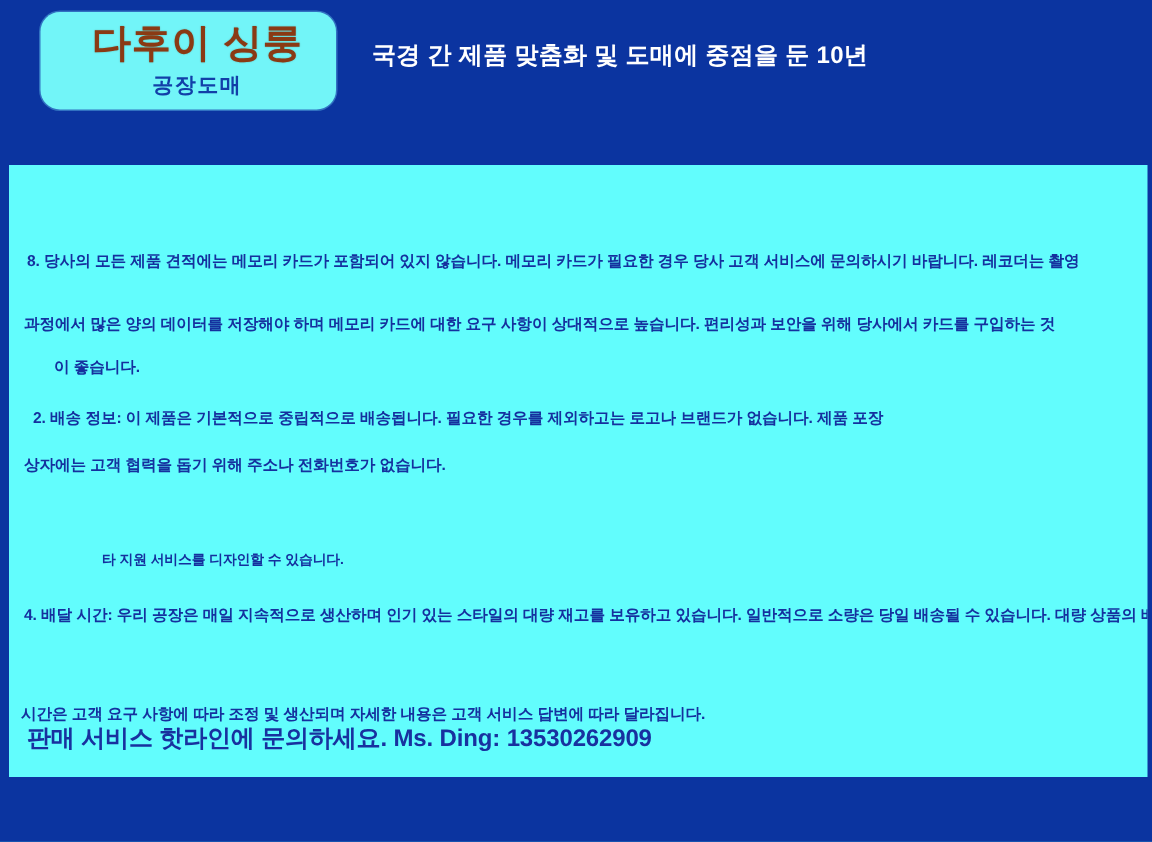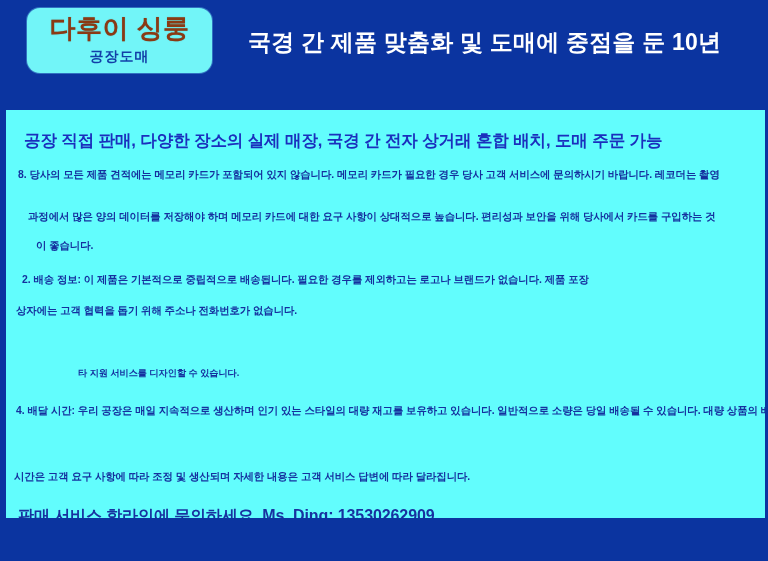--- a/index.html
+++ b/index.html
@@ -27,20 +27,21 @@
     position: absolute;
     left: 27px; top: 8px;
     width: 185px; height: 65px;
     background: #72f5f8;
     border-radius: 13px;
     box-shadow: 0 0 0 1px rgba(120,230,255,0.35);
     display: flex;
     flex-direction: column;
     align-items: center;
     justify-content: center;
+    padding-left: 12px;
   }
   #logo-title {
     color: #8a3a14;
     font-size: 26px;
     font-weight: bold;
     letter-spacing: 0.5px;
     line-height: 1.05;
     text-shadow: 0 0 1px rgba(90,40,10,0.4);
     white-space: nowrap;
   }
@@ -50,21 +51,21 @@
     font-weight: bold;
     letter-spacing: 1px;
     margin-top: 6px;
     white-space: nowrap;
   }
   #header-tagline {
     position: absolute;
     left: 248px; top: 27px;
     width: 508px;
     color: #ffffff;
-    font-size: 23px;
+    font-size: 16px;
     font-weight: bold;
     letter-spacing: 0.2px;
     white-space: nowrap;
   }
 
   
   #panel {
     position: absolute;
     left: 6px; top: 110px;
     width: 759px; height: 408px;
@@ -93,21 +94,20 @@
     font-size: 9.2px;
   }
   #hotline {
     position: absolute;
     left: 12px; top: 372px;
     color: #18319f;
     font-size: 16px;
     font-weight: bold;
     letter-spacing: -0.1px;
     white-space: nowrap;
-    margin-top: 24px;
   }
 
   
   #footer-band {
     position: absolute;
     left: 0; top: 518px;
     width: 768px; height: 43px;
     background: #0b34a0;
   }
 </style>
@@ -121,34 +121,33 @@
     <div id="logo-box">
       <div id="logo-title">다후이 싱룽</div>
       <div id="logo-sub">공장도매</div>
     </div>
 
     <div id="header-tagline">국경 간 제품 맞춤화 및 도매에 중점을 둔 10년</div>
   </div>
 
   <div id="panel">
 
-    <div id="panel-heading">공장 직접 판매, 다양한 장소의 실제 매장, 국경 간 전자 상거래 혼합 배치, 도매 주문 가능</div>
 
     <div class="para" style="left:12px; top:60px;">8. 당사의 모든 제품 견적에는 메모리 카드가 포함되어 있지 않습니다. 메모리 카드가 필요한 경우 당사 고객 서비스에 문의하시기 바랍니다. 레코더는 촬영</div>
 
-    <div class="para" style="left:22px; top:102px;">과정에서 많은 양의 데이터를 저장해야 하며 메모리 카드에 대한 요구 사항이 상대적으로 높습니다. 편리성과 보안을 위해 당사에서 카드를 구입하는 것</div>
+    <div class="para" style="left:10px; top:102px;">과정에서 많은 양의 데이터를 저장해야 하며 메모리 카드에 대한 요구 사항이 상대적으로 높습니다. 편리성과 보안을 위해 당사에서 카드를 구입하는 것</div>
 
     <div class="para" style="left:8px; top:131px;margin-left:22px;">이 좋습니다.</div>
 
     <div class="para" style="left:16px; top:165px;text-align:right;">2. 배송 정보: 이 제품은 기본적으로 중립적으로 배송됩니다. 필요한 경우를 제외하고는 로고나 브랜드가 없습니다. 제품 포장</div>
 
     <div class="para" style="left:10px; top:196px;text-align:right;">상자에는 고객 협력을 돕기 위해 주소나 전화번호가 없습니다.</div>
 
 
-    <div class="para small" style="left:72px; top:259px;">타 지원 서비스를 디자인할 수 있습니다.</div>
+    <div class="para small" style="left:62px; top:259px;">타 지원 서비스를 디자인할 수 있습니다.</div>
 
     <div class="para" style="left:10px; top:296px;">4. 배달 시간: 우리 공장은 매일 지속적으로 생산하며 인기 있는 스타일의 대량 재고를 보유하고 있습니다. 일반적으로 소량은 당일 배송될 수 있습니다. 대량 상품의 배송</div>
 
     <div class="para" style="left:8px; top:328px;margin-top:34px;">시간은 고객 요구 사항에 따라 조정 및 생산되며 자세한 내용은 고객 서비스 답변에 따라 달라집니다.</div>
 
     <div id="hotline">판매 서비스 핫라인에 문의하세요. Ms. Ding: 13530262909</div>
   </div>
 
   <div id="footer-band">
     

